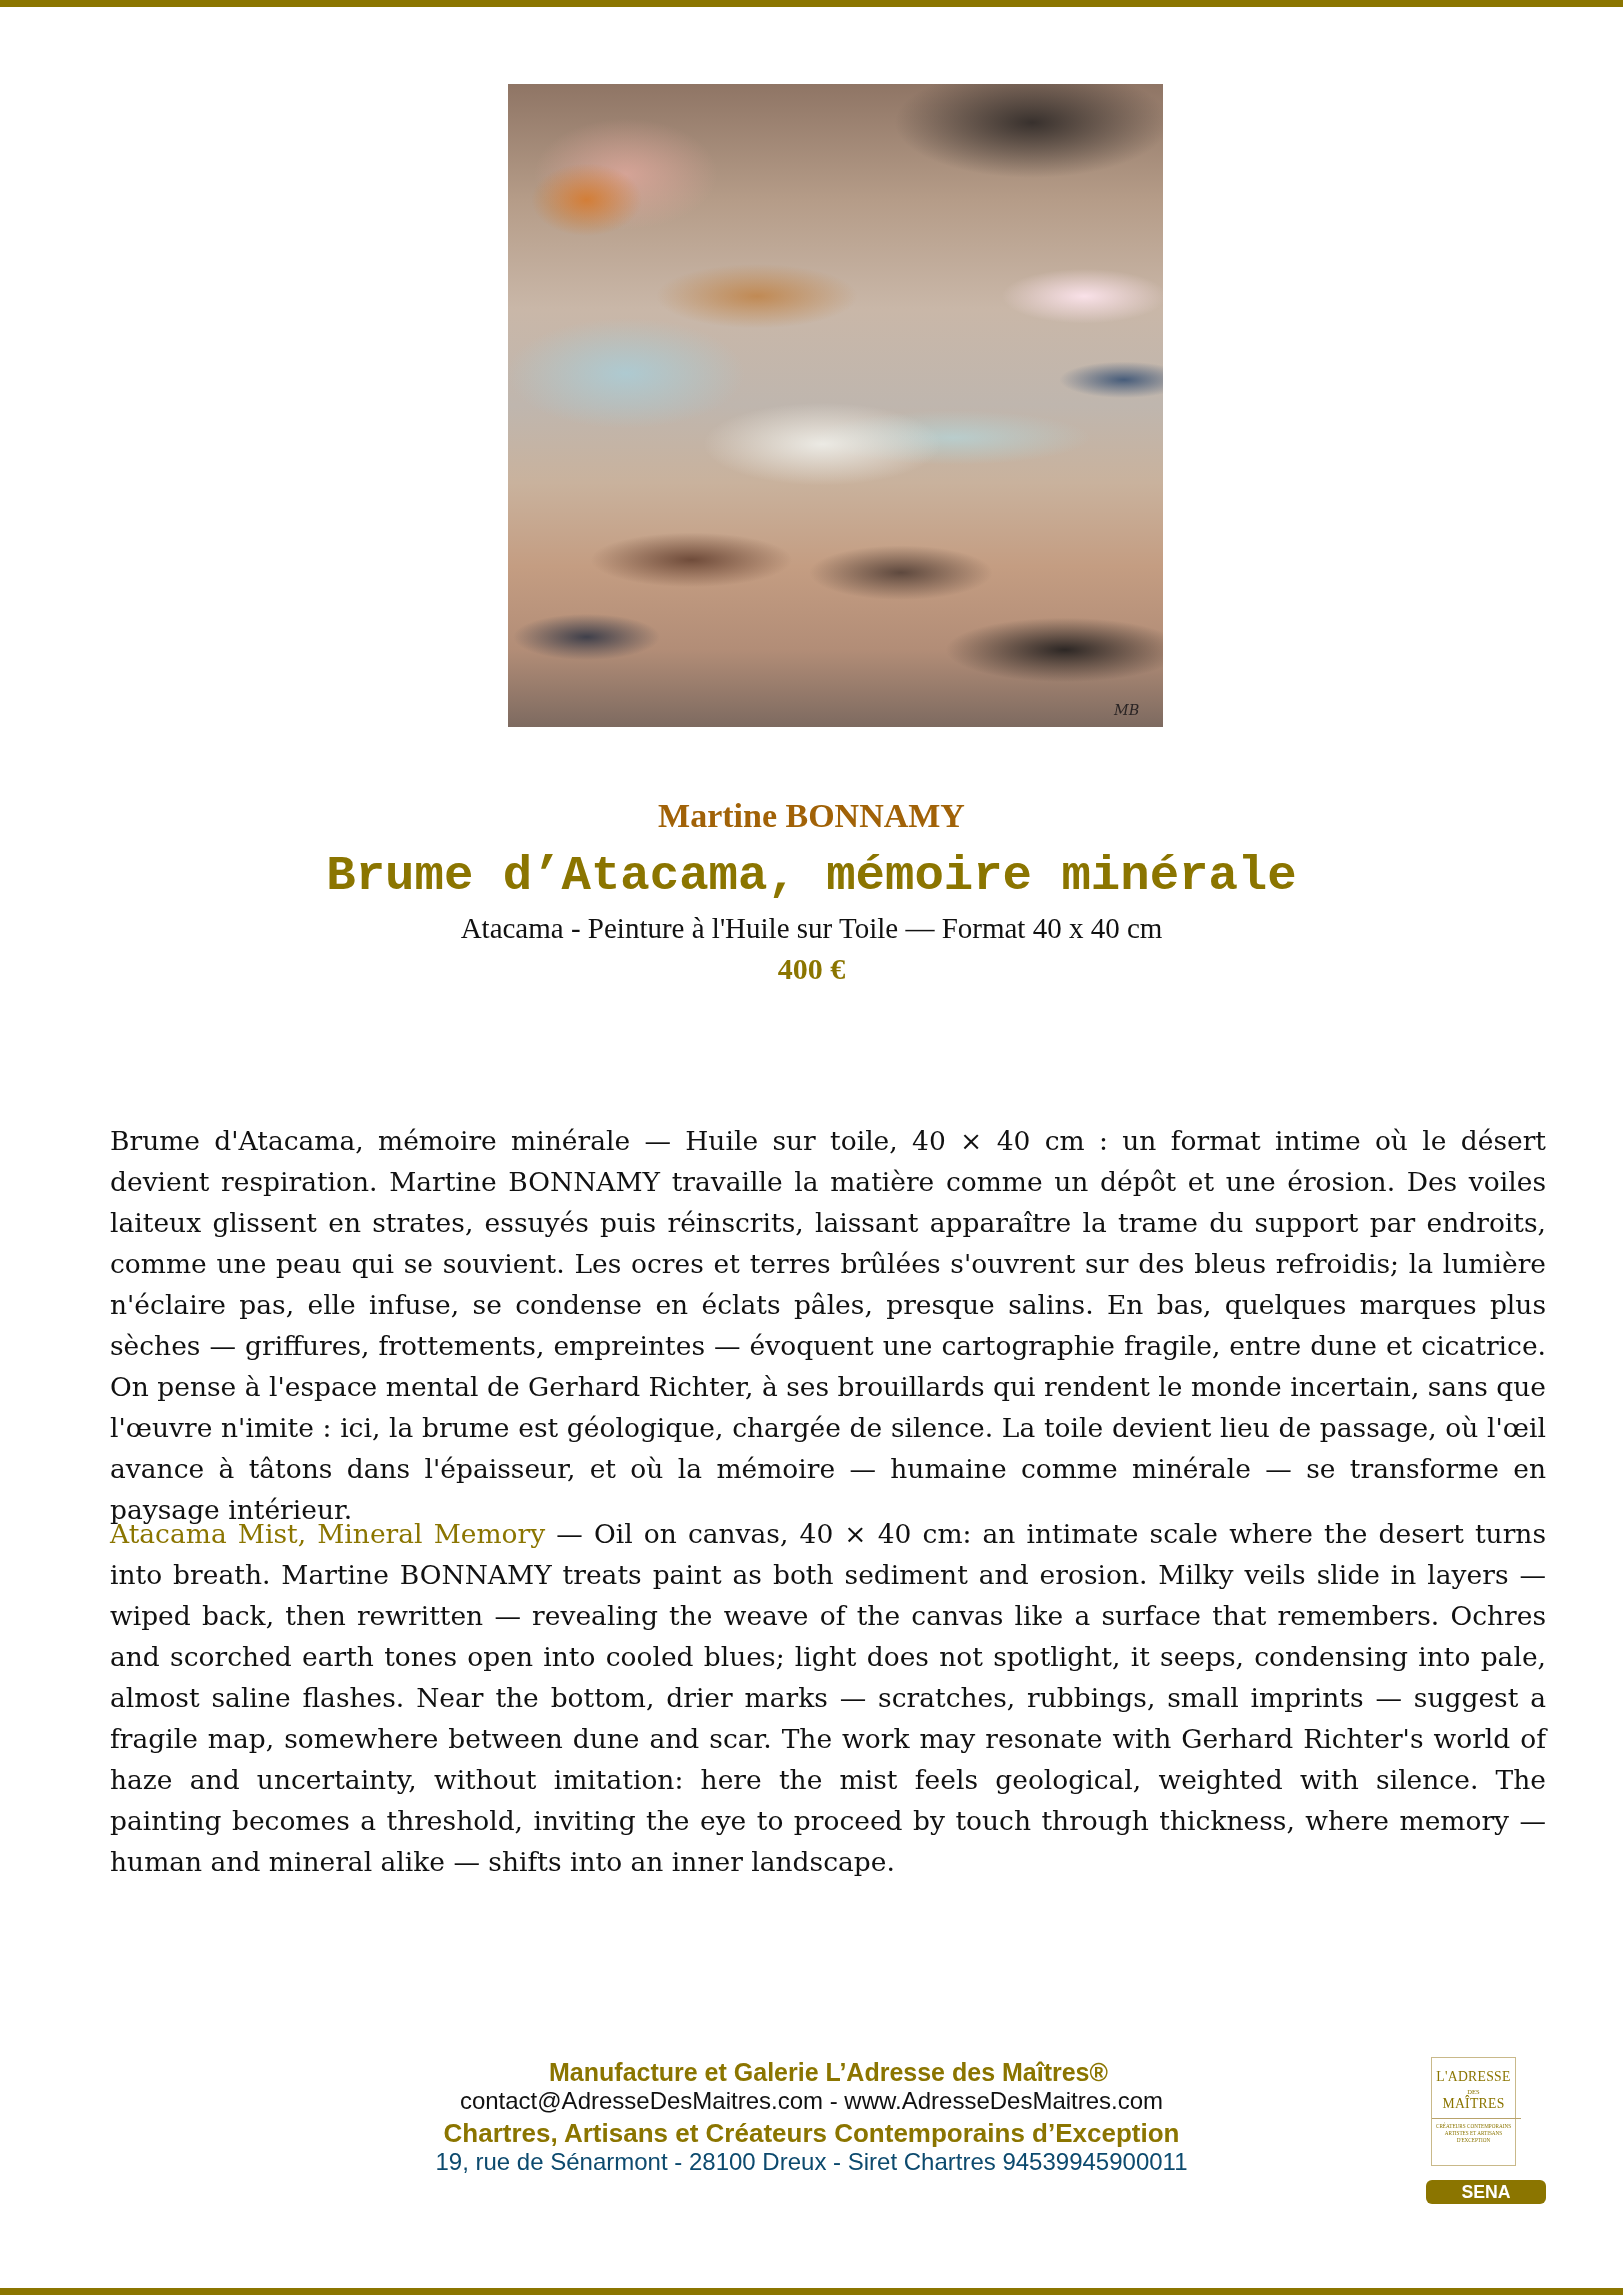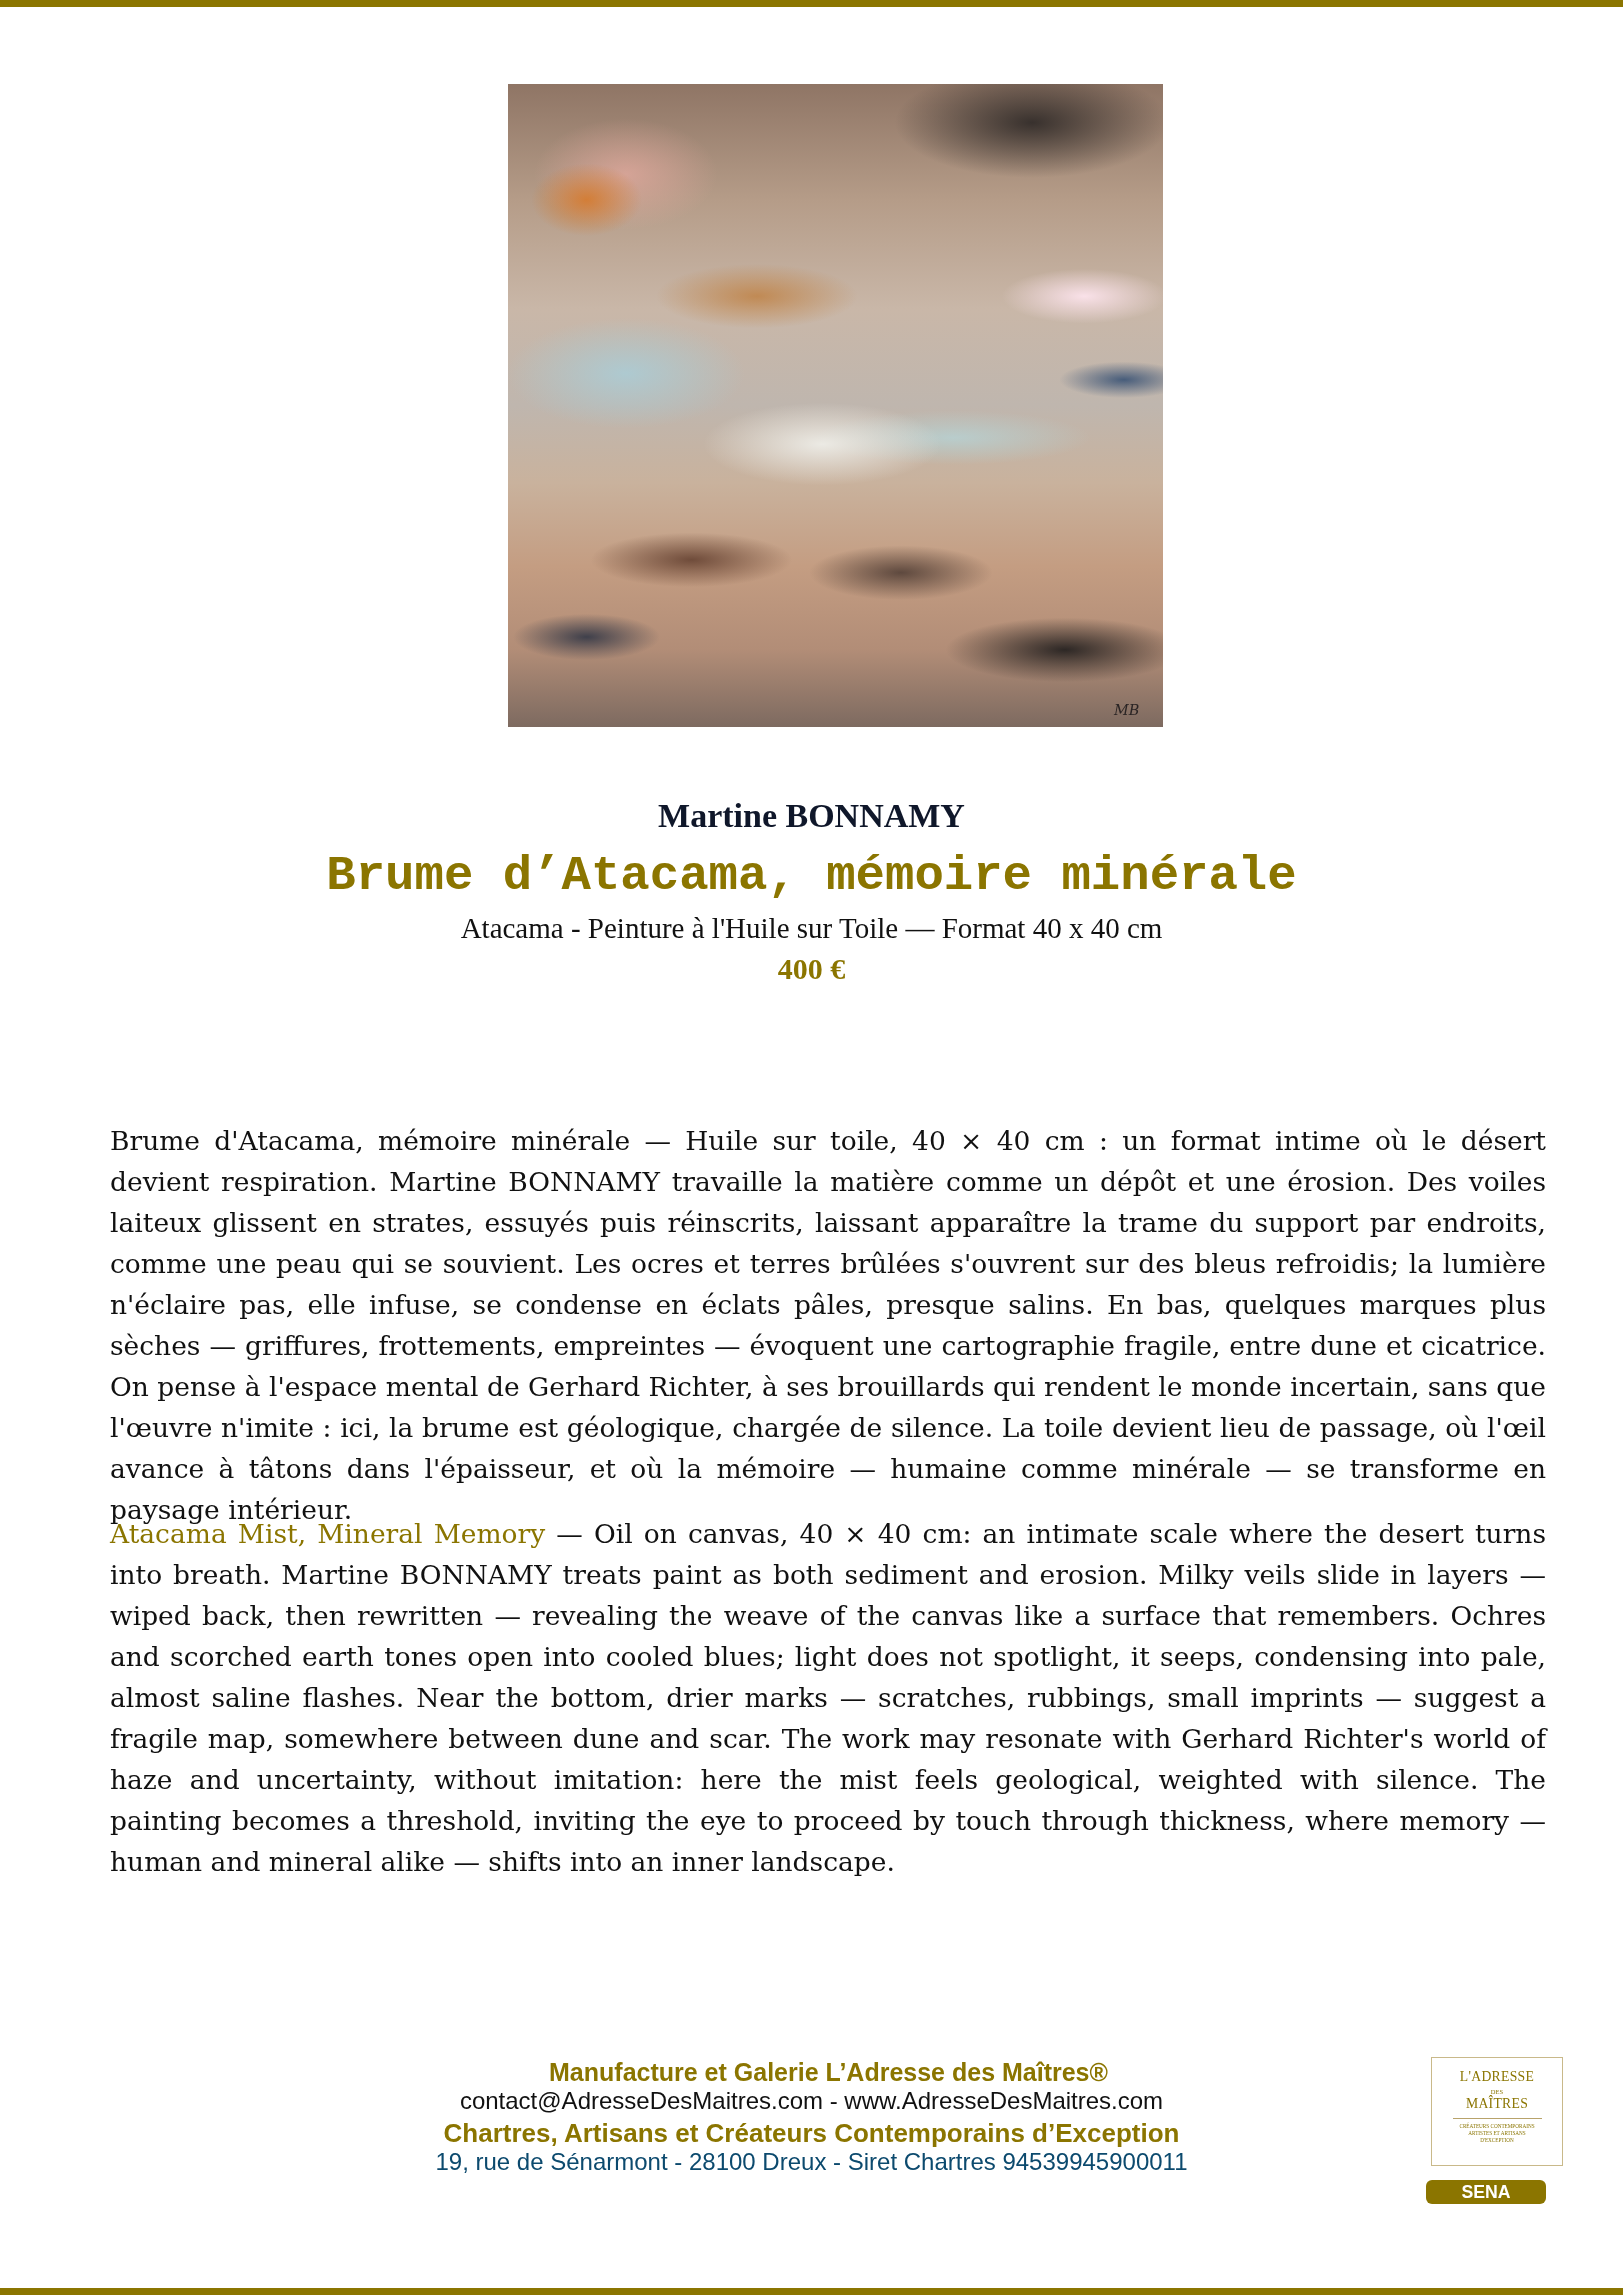--- a/index.html
+++ b/index.html
@@ -23,39 +23,39 @@
       radial-gradient(ellipse 105px 33px at 12% 86%, rgba(50,55,70,0.9), rgba(50,55,70,0) 70%),
       radial-gradient(ellipse 170px 46px at 85% 88%, rgba(30,28,28,0.9), rgba(30,28,28,0) 70%),
       radial-gradient(ellipse 144px 39px at 28% 74%, rgba(90,55,40,0.8), rgba(90,55,40,0) 70%),
       radial-gradient(ellipse 131px 39px at 60% 76%, rgba(60,45,40,0.75), rgba(60,45,40,0) 70%),
       linear-gradient(180deg, #8f7565 0%, #b59c88 18%, #c9b7a8 35%, #bfb6ae 50%, #c9b29d 62%, #c49d82 75%, #b28d77 88%, #7d6a60 100%);
   }
   .painting .sig { position:absolute; right:23.6px; bottom:9.2px; font-family:"DejaVu Serif", serif;
     font-size:14.4px; color:#2a2424; font-style:italic; }
 
   .center { position:absolute; left:0; width:1623px; text-align:center; white-space:nowrap; }
-  .artist { top:797px; font-size:34px; font-weight:bold; color:#0f172a; font-family:"Liberation Serif", serif; }
+  .artist { top:797px; font-size:34px; font-weight:bold; color:#a16207; font-family:"Liberation Serif", serif; }
   .title { top:848px; font-size:49px; font-weight:bold; color:#8b7500; font-family:Liberation Mono, monospace; }
   .subtitle { top:912px; font-size:29px; color:#111; font-family:"Liberation Serif", serif; }
   .price { top:952px; font-size:30px; font-weight:bold; color:#8b7500; font-family:Liberation Serif, serif; }
 
   .body { position:absolute; left:110px; width:1436px; font-family:"DejaVu Serif", serif;
           font-size:26.5px; line-height:41px; text-align:justify; color:#111; margin:0; }
   .p1 { top:1120px; }
   .p2 { top:1513px; }
   .accent { color:#8b7500; }
 
   .footer { position:absolute; left:0; width:1623px; text-align:center; font-family:"Liberation Sans", sans-serif; }
   .footer div { white-space:nowrap; }
   .f1 { top:2058px; font-size:25px; font-weight:bold; color:#8b7500;padding-left:17px; }
   .f2 { top:2087px; font-size:24px; color:#111; }
   .f3 { top:2118px; font-size:26px; font-weight:bold; color:#8b7500; }
   .f4 { top:2148px; font-size:24px; color:#0c4a6e; }
 
-  .logo { position:absolute; left:1431px; top:2057px; width:132px; height:109px; box-sizing:border-box;
+  .logo { position:absolute; left:1431px; top:2057px; width:85px; height:109px; box-sizing:border-box;
           border:1px solid #c9b98a; text-align:center; font-family:"Liberation Serif", serif; color:#8b7500; }
   .logo .l1 { margin-top:11px; font-size:13.7px; letter-spacing:0.3px; }
   .logo .l2 { font-size:6.5px; margin-top:2.6px; }
   .logo .l3 { font-size:13.7px; margin-top:1.3px; letter-spacing:0.3px; }
   .logo .rule { width:89px; height:0.7px; background:#b8a36b; margin:6.5px auto 3.9px; }
   .logo .l4 { font-size:5.2px; line-height:6.9px; }
   .sena { position:absolute; left:1426px; top:2180px; width:120px; height:24px; background:#8b7500;
           color:#ffffff; font-family:"Liberation Sans", sans-serif; font-weight:bold; font-size:17.7px;
           text-align:center; line-height:24px;border-radius:6px; }
 </style>

